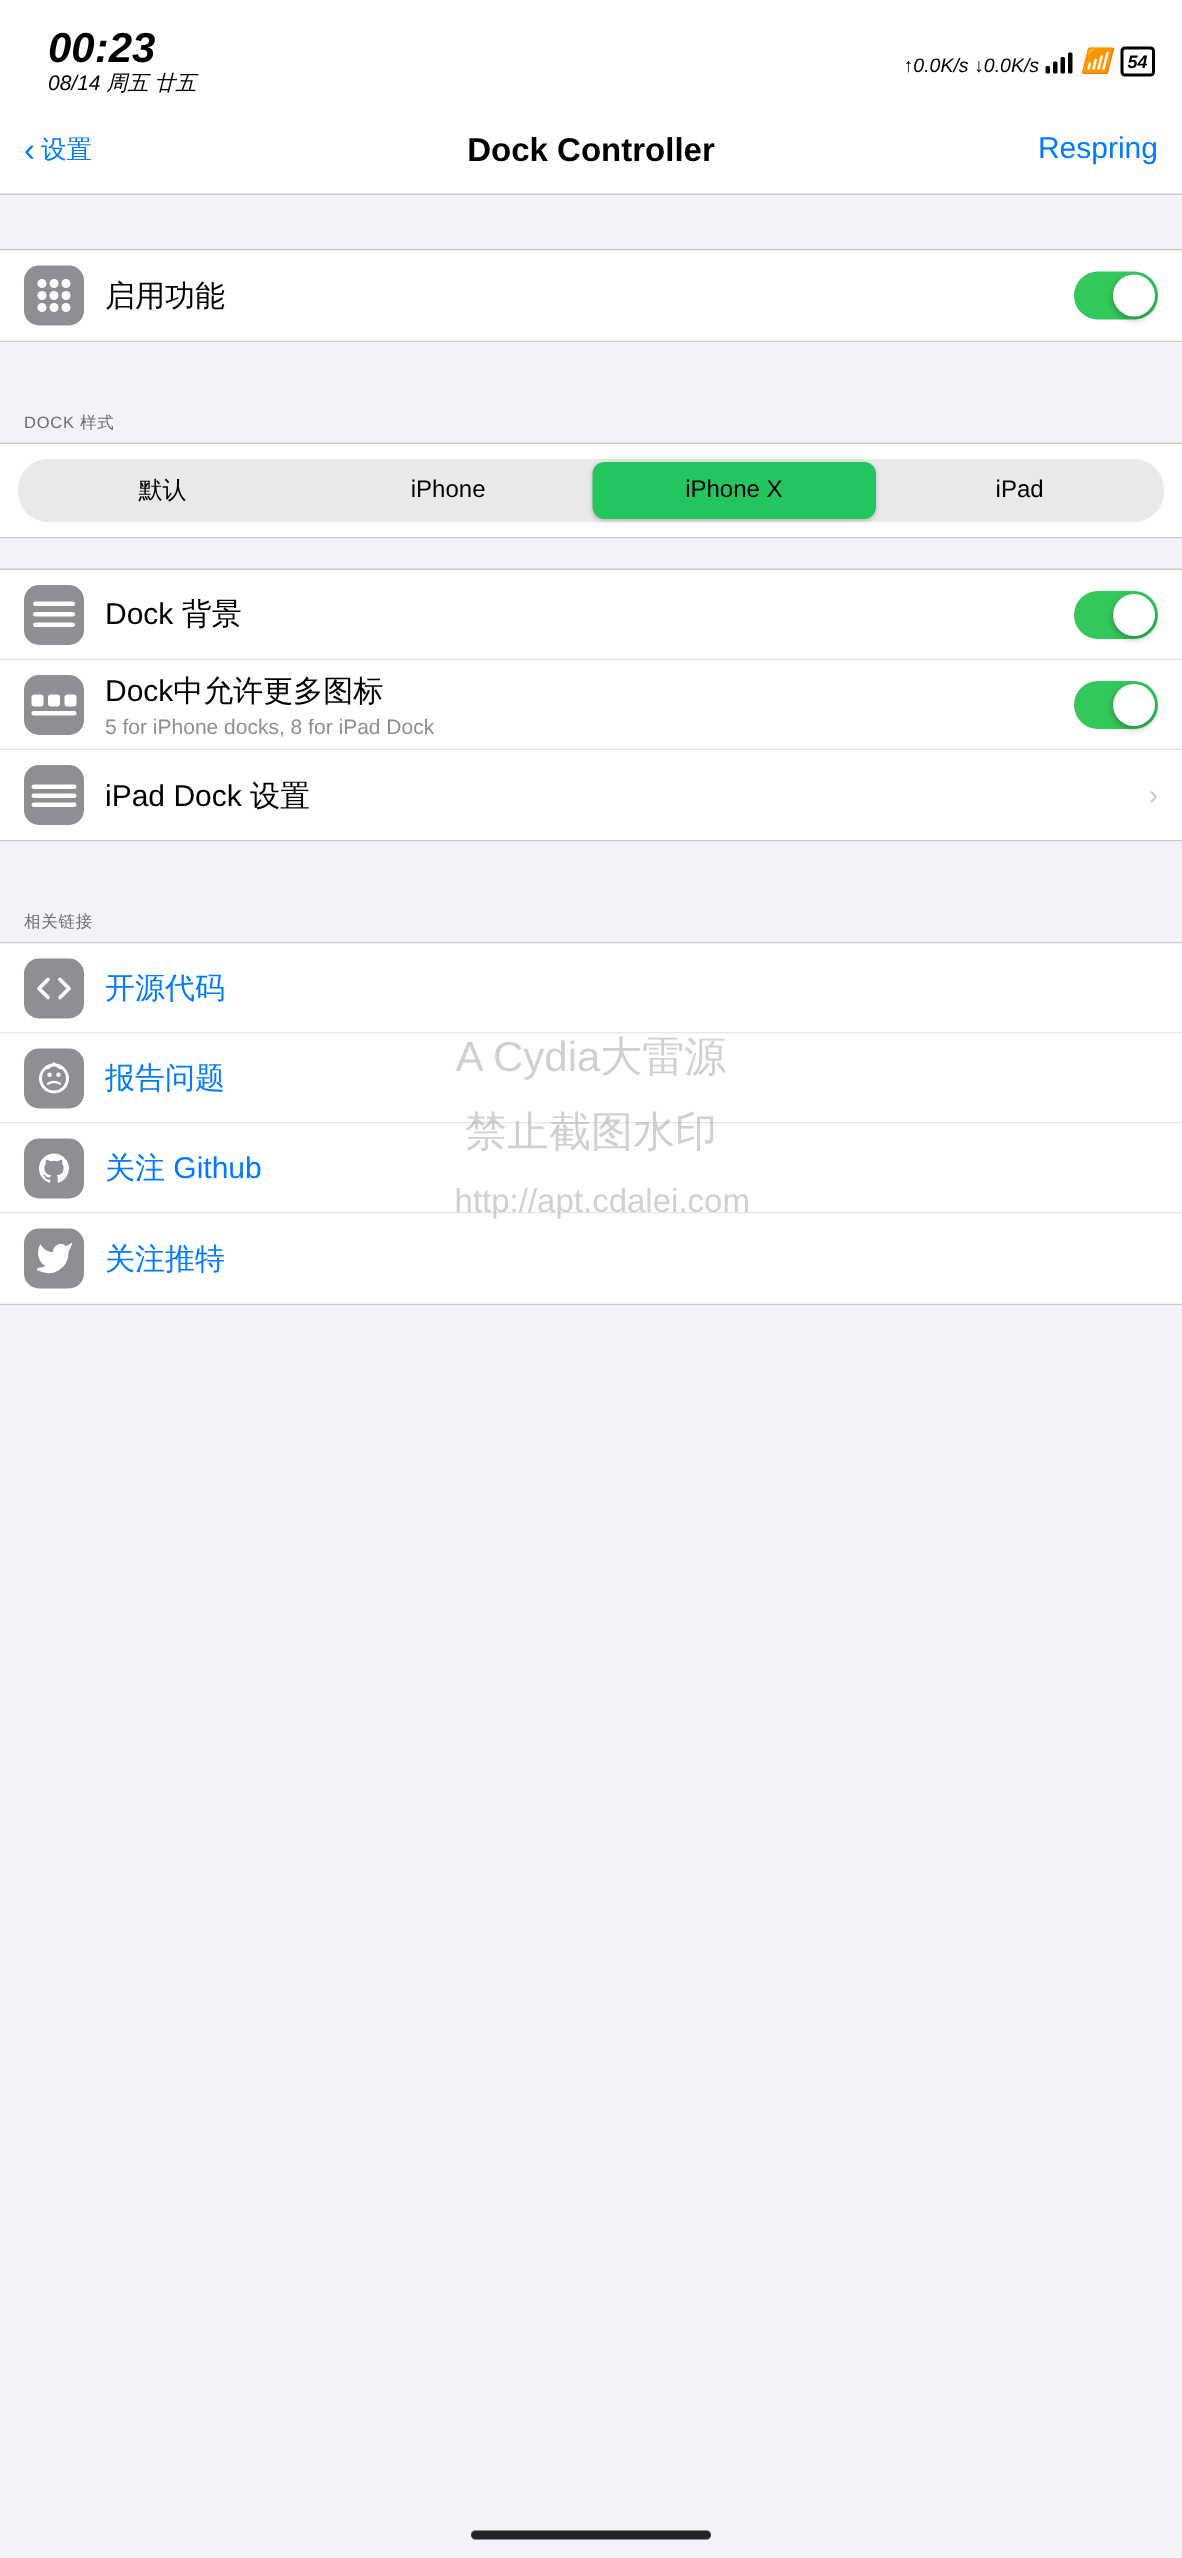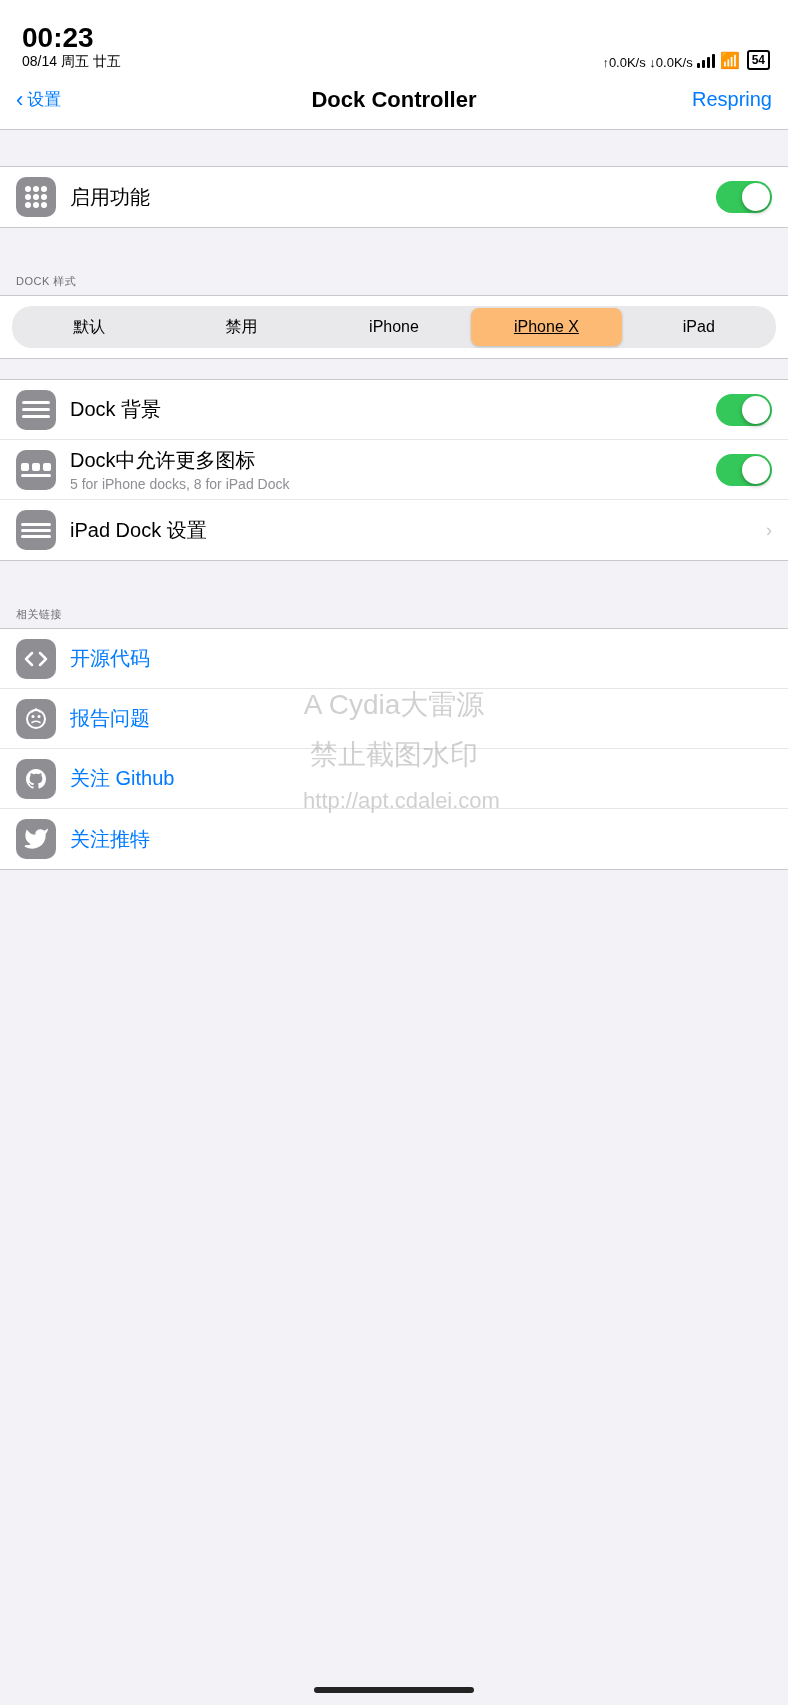--- a/index.html
+++ b/index.html
@@ -11,23 +11,24 @@
       min-height: 1705px;
       position: relative;
       overflow-x: hidden;
     }
 
     
     .status-bar {
       background: #ffffff;
       height: 70px;
       display: flex;
-      align-items: flex-end;
+      align-items: center;
       justify-content: space-between;
-      padding: 12px 18px 0 22px;
+      padding: 12px 18px 0 32px;
+      font-style: italic;
     }
     .status-time {
       font-size: 28px;
       font-weight: 700;
       color: #000;
       line-height: 1;
     }
     .status-date {
       font-size: 14px;
       font-weight: 400;
@@ -231,24 +232,23 @@
       height: 38px;
       border-radius: 8px;
       display: flex;
       align-items: center;
       justify-content: center;
       font-size: 16px;
       color: #000;
       cursor: pointer;
     }
     .segment.active {
-      background: #fdba74;
+      background: #22c55e;
       box-shadow: 0 1px 3px rgba(0,0,0,0.2);
       font-weight: 500;
-      text-decoration: underline;
     }
 
     
     .chevron-right {
       color: #c7c7cc;
       font-size: 18px;
     }
 
     
     .list-row-title.blue {
@@ -366,23 +366,20 @@
 <div class="section-gap"></div>
 
 <div class="section-label">DOCK 样式</div>
 
 <div class="segmented-control-wrap">
   <div class="segmented-control">
     <div class="segment">
       <span>默认</span>
     </div>
     <div class="segment">
-      <span>禁用</span>
-    </div>
-    <div class="segment">
       <span>iPhone</span>
     </div>
     <div class="segment active">
       <span>iPhone X</span>
     </div>
     <div class="segment">
       <span>iPad</span>
     </div>
   </div>
 </div>

